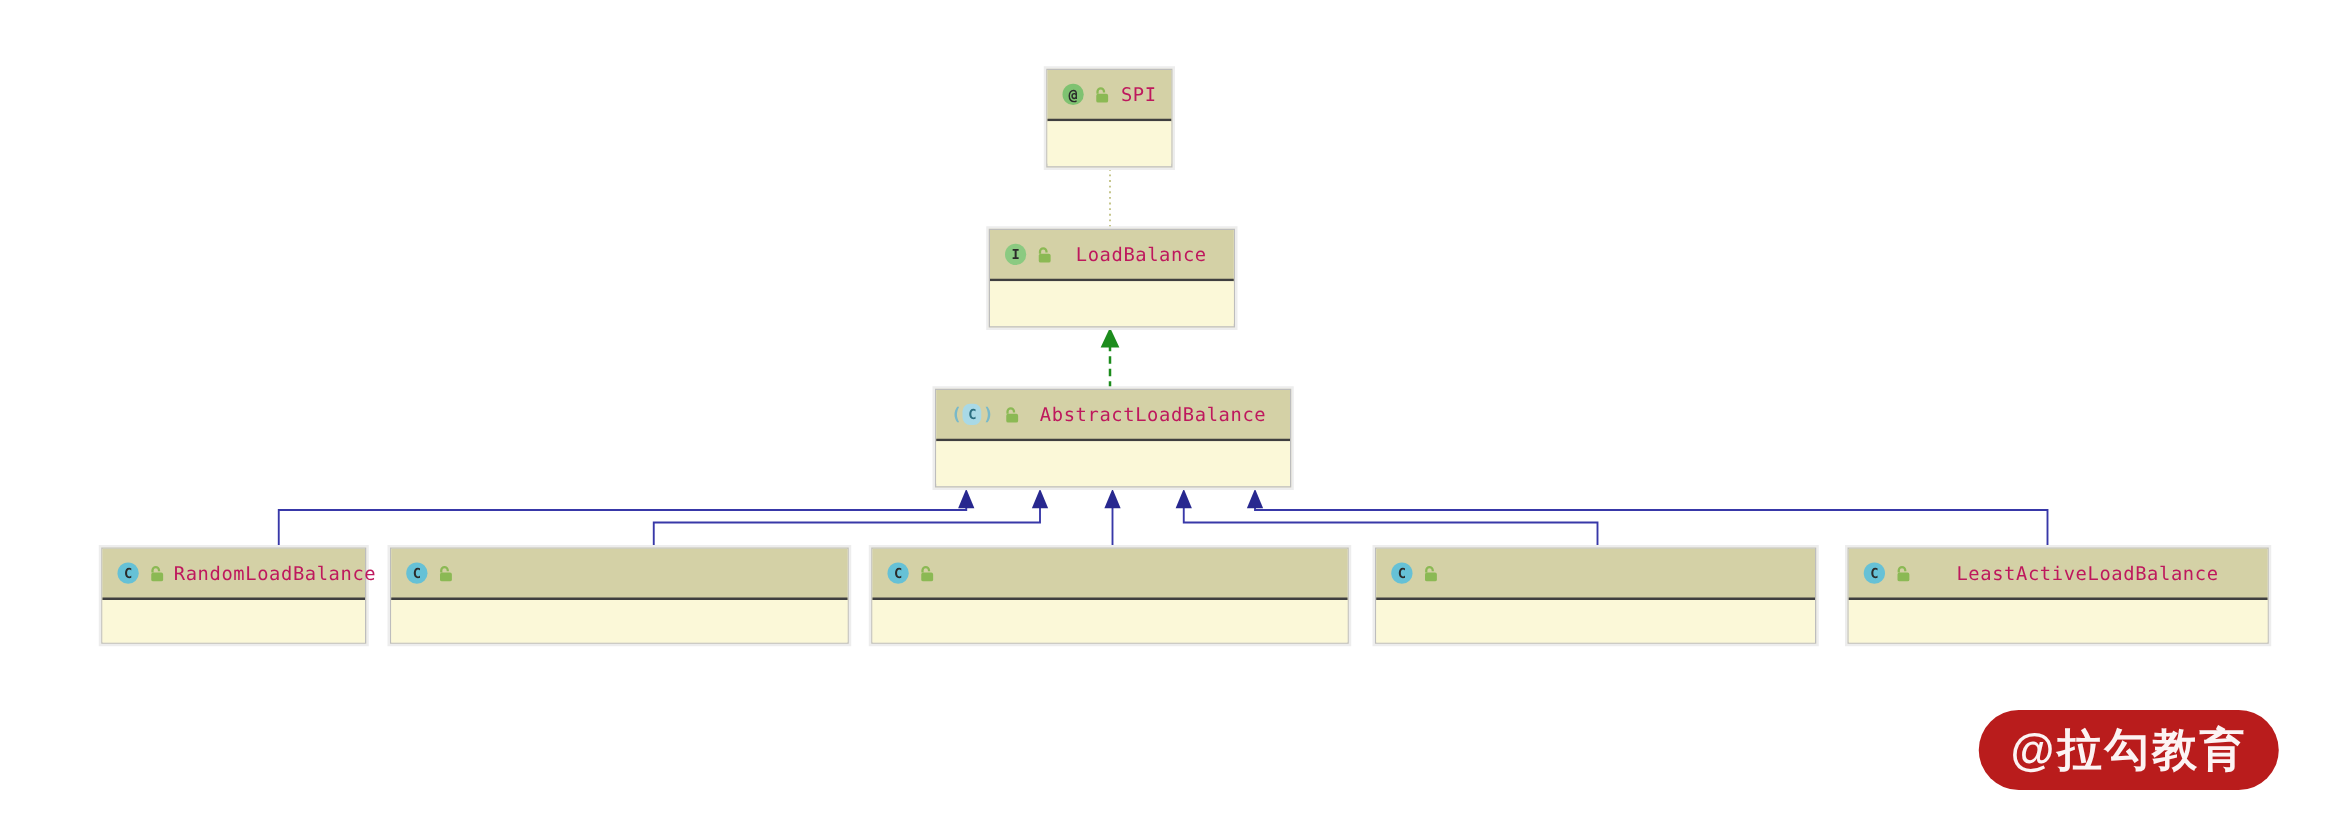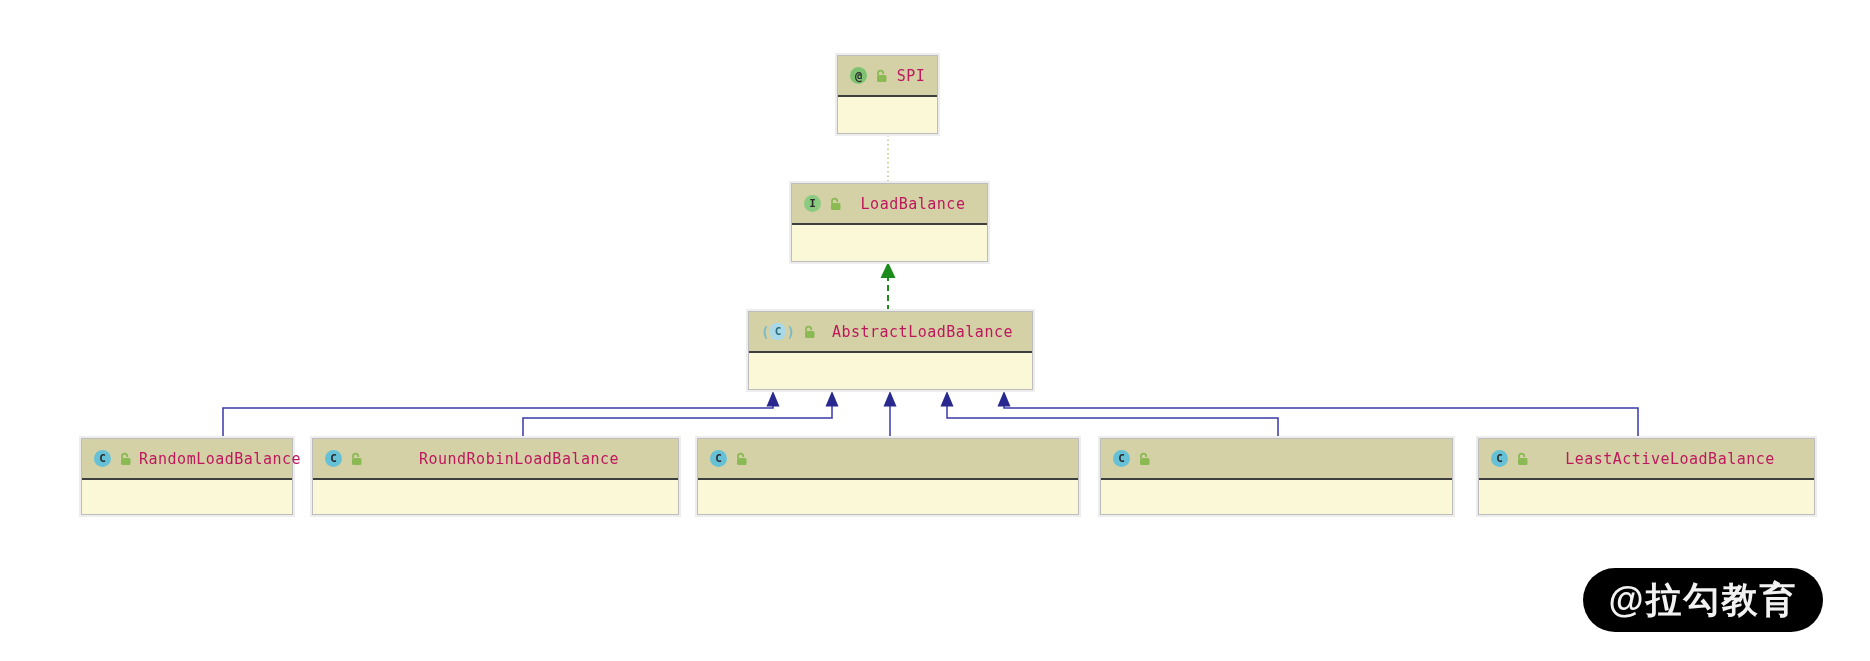--- a/index.html
+++ b/index.html
@@ -61,21 +61,21 @@
   
   .edge-generalization{stroke:#3838a8;stroke-width:1.5;fill:none;}
   .edge-generalization-head{fill:#28288f;stroke:none;}
   .edge-realization{stroke:#1c8c1c;stroke-width:2;fill:none;stroke-dasharray:6 4;}
   .edge-realization-head{fill:#1c8c1c;stroke:none;}
   .edge-annotation{stroke:#b4b468;stroke-width:1.2;fill:none;stroke-dasharray:1.5 3;}
 
   
   .watermark{
     position:absolute;left:1583px;top:568px;width:240px;height:64px;
-    background:#000000;border-radius:32px;
+    background:#b91c1c;border-radius:32px;
     display:flex;align-items:center;justify-content:center;
     font-family:"Liberation Sans","DejaVu Sans",sans-serif;
     font-size:36px;color:rgba(255,255,255,0.95);font-weight:bold;
     letter-spacing:2px;
   }
 </style>
 </head>
 <body>
 
 <div id="canvas">
@@ -179,21 +179,20 @@
 
   <div class="node bottom-row" id="node-roundrobin">
     <div class="node-header">
       <span class="icon-circle icon-class">C</span>
       <span class="lock-icon">
         <svg width="14" height="14" viewBox="0 0 14 14">
             <path d="M4 6 V4.2 a2.6 2.6 0 0 1 5.2 0 V5" fill="none" stroke="#8bb954" stroke-width="1.8"></path>
             <rect x="3" y="6" width="9.5" height="7" rx="1.5" fill="#8bb954"></rect>
           </svg>
       </span>
-      <span class="node-label">RoundRobinLoadBalance</span>
     </div>
     <div class="node-body"></div>
   </div>
 
   <div class="node bottom-row" id="node-shortest">
     <div class="node-header">
       <span class="icon-circle icon-class">C</span>
       <span class="lock-icon">
         <svg width="14" height="14" viewBox="0 0 14 14">
             <path d="M4 6 V4.2 a2.6 2.6 0 0 1 5.2 0 V5" fill="none" stroke="#8bb954" stroke-width="1.8"></path>

